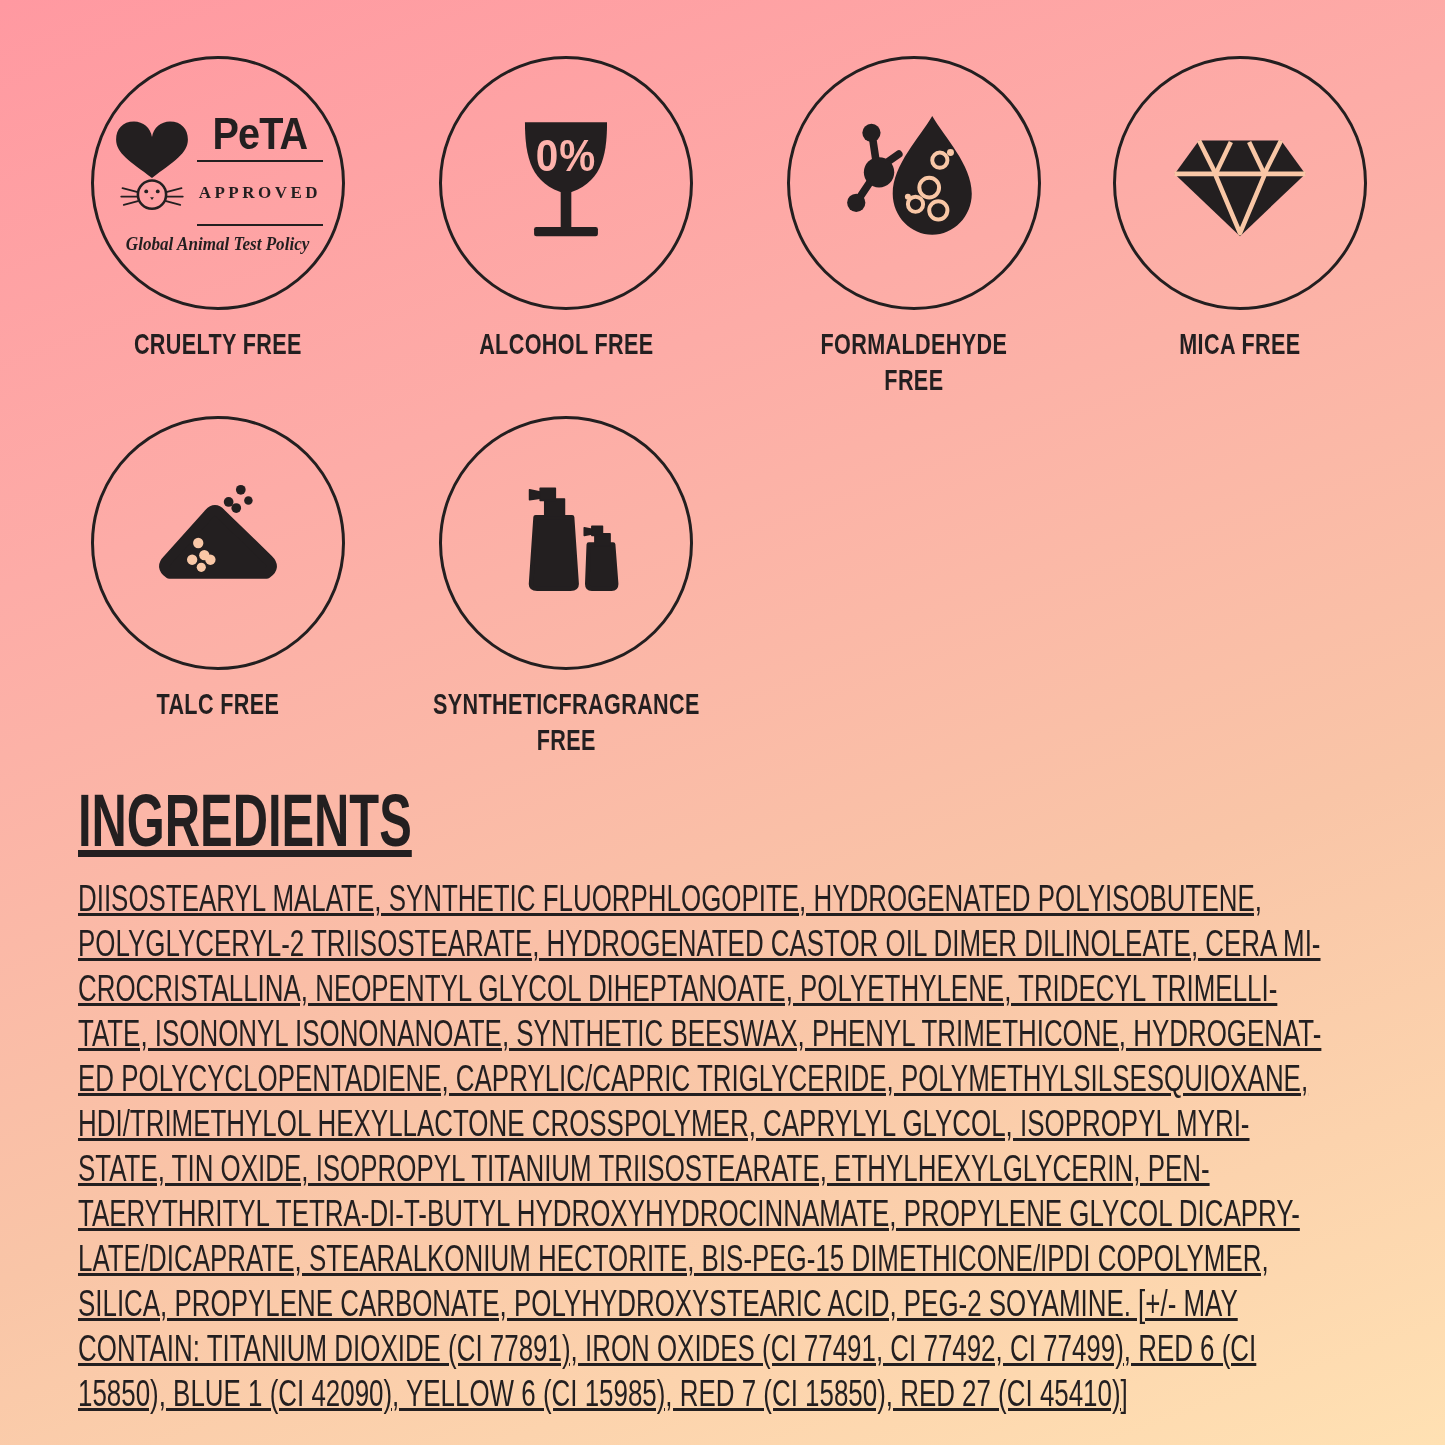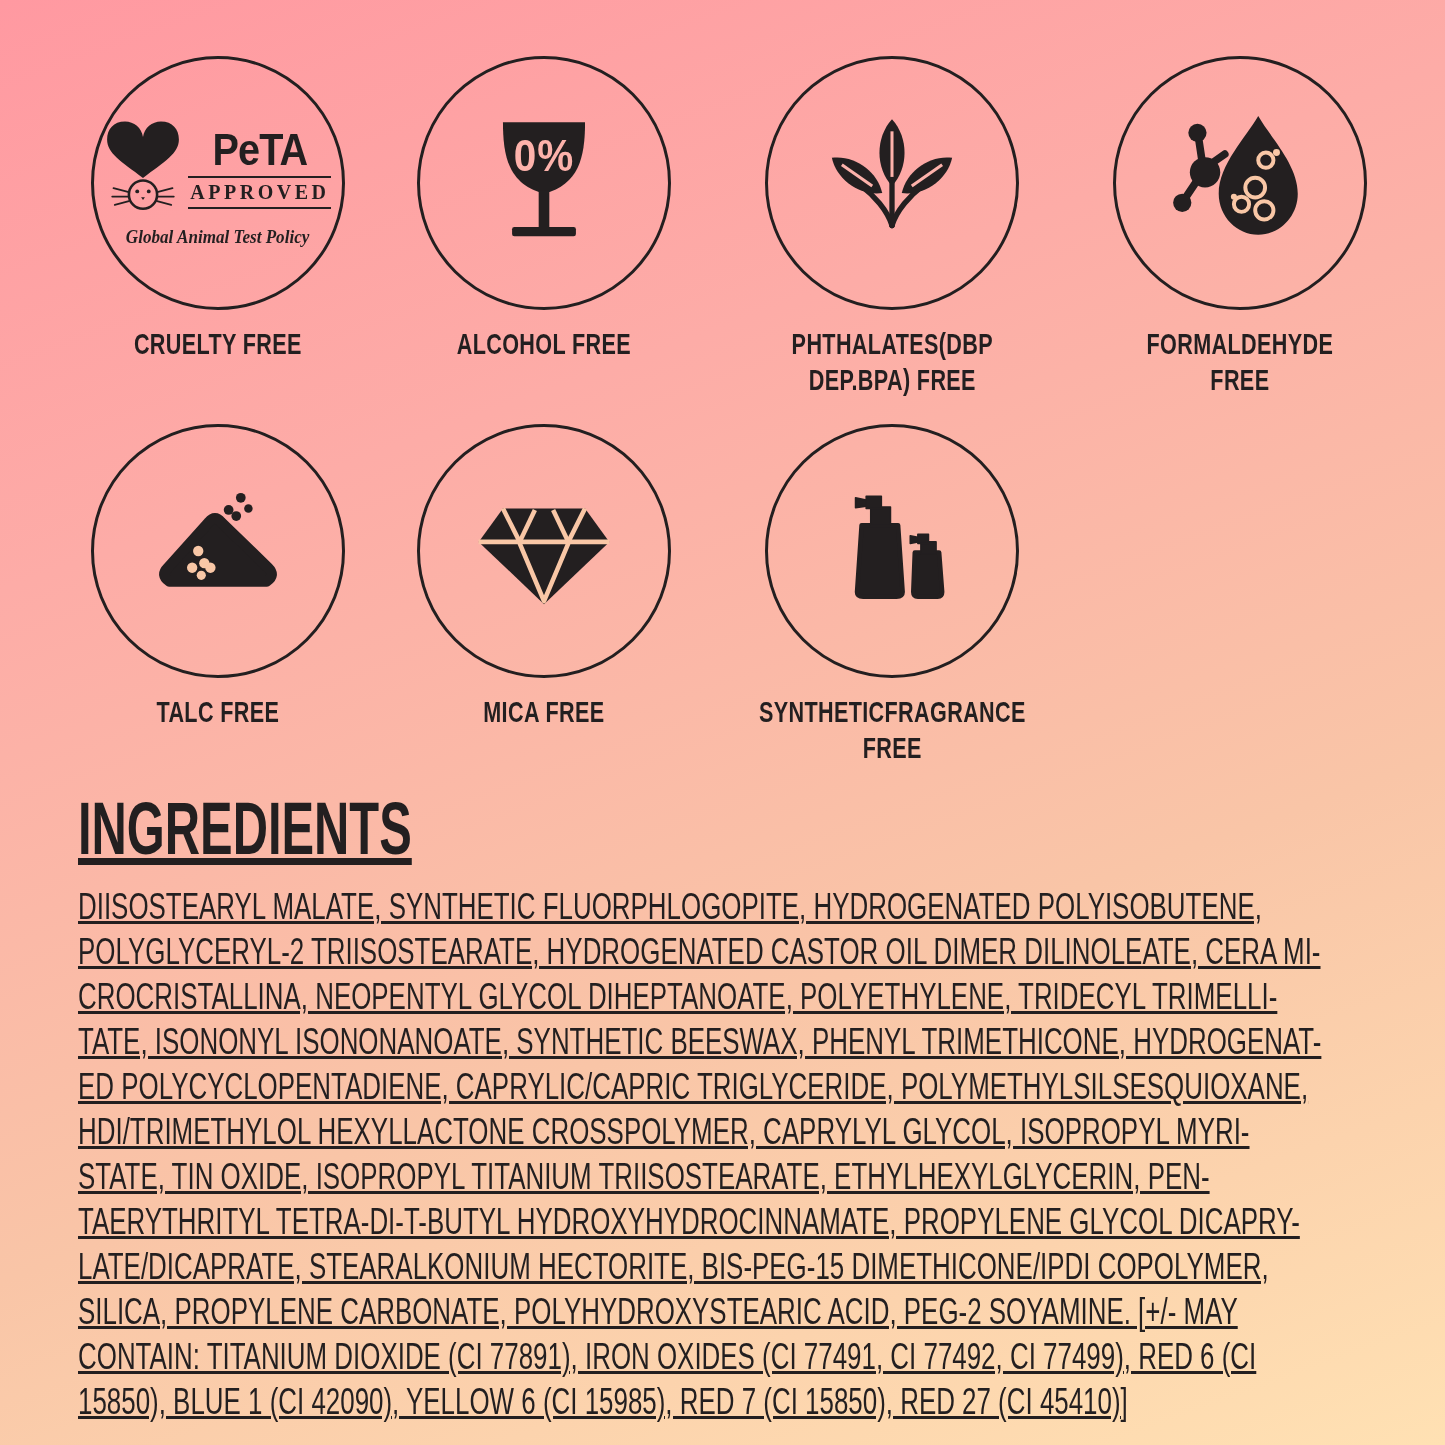--- a/index.html
+++ b/index.html
@@ -9,21 +9,21 @@
     overflow:hidden;
     background:linear-gradient(160deg,#ff99a1 0%,#fdaca7 30%,#f9c5a7 65%,#ffe1b3 100%);
     font-family:"Liberation Sans",sans-serif;
     color:#231f20;
   }
   
   .badges-grid{
     display:grid;
     grid-template-columns:repeat(4,1fr);
     padding:56px 42px 0 55px;
-    row-gap:26px;
+    row-gap:18px;
     justify-items:center;
   }
   .badge{display:flex;flex-direction:column;align-items:center;width:100%;}
   .circle{
     width:248px;height:248px;
     border:3.5px solid #231f20;
     border-radius:50%;
     position:relative;
     display:flex;align-items:center;justify-content:center;
     color:#231f20;
@@ -57,23 +57,23 @@
   .peta{display:flex;flex-direction:column;align-items:center;justify-content:center;width:100%;}
   .peta-top{display:flex;align-items:center;justify-content:center;gap:6px;}
   .peta-bunny{width:78px;height:100px;flex:0 0 auto;}
   .peta-right{display:flex;flex-direction:column;align-items:center;}
   .peta-brand{
     font-weight:800;font-size:45px;line-height:44px;
     transform:scaleX(0.88);letter-spacing:-1px;
   }
   .peta-approved{
     font-family:"Liberation Serif",serif;
-    font-weight:bold;font-size:20px;letter-spacing:3.5px;
+    font-weight:bold;font-size:17px;letter-spacing:3.5px;
     border-top:2px solid #231f20;border-bottom:2px solid #231f20;
-    padding:3px 2px;margin-top:4px;
+    padding:21px 2px;margin-top:4px;
     white-space:nowrap;
   }
   .peta-tagline{
     margin-top:8px;
     font-family:"Liberation Serif",serif;
     font-style:italic;font-weight:bold;
     font-size:18px;white-space:nowrap;
     transform:scaleX(0.95);
   }
   
@@ -248,59 +248,48 @@
           <svg class="icon-svg">
             <use href="#sym-zero-percent-glass-icon"></use>
           </svg>
           <div class="zero-overlay">0%</div>
         </div>
         <div class="label">
           <div class="label-line">ALCOHOL FREE</div>
         </div>
       </div>
       <div class="badge">
-        <div class="circle" style="--knock: #fdb2ab;">
-          <svg class="icon-svg">
-            <use href="#sym-leaves-icon"></use>
-          </svg>
-        </div>
-        <div class="label">
-          <div class="label-line">PHTHALATES(DBP</div>
-          <div class="label-line">DEP.BPA) FREE</div>
-        </div>
-      </div>
-      <div class="badge">
         <div class="circle" style="--knock: #f9c7a6;">
           <svg class="icon-svg">
             <use href="#sym-molecule-droplet-icon"></use>
           </svg>
         </div>
         <div class="label">
           <div class="label-line">FORMALDEHYDE</div>
           <div class="label-line">FREE</div>
         </div>
       </div>
       <div class="badge">
         <div class="circle" style="--knock: #f9c7a6;">
           <svg class="icon-svg">
+            <use href="#sym-diamond-icon"></use>
+          </svg>
+        </div>
+        <div class="label">
+          <div class="label-line">MICA FREE</div>
+        </div>
+      </div>
+      <div class="badge">
+        <div class="circle" style="--knock: #f9c7a6;">
+          <svg class="icon-svg">
             <use href="#sym-powder-pile-icon"></use>
           </svg>
         </div>
         <div class="label">
           <div class="label-line">TALC FREE</div>
-        </div>
-      </div>
-      <div class="badge">
-        <div class="circle" style="--knock: #f9c7a6;">
-          <svg class="icon-svg">
-            <use href="#sym-diamond-icon"></use>
-          </svg>
-        </div>
-        <div class="label">
-          <div class="label-line">MICA FREE</div>
         </div>
       </div>
       <div class="badge">
         <div class="circle" style="--knock: #f9c7a6;">
           <svg class="icon-svg">
             <use href="#sym-spray-bottles-icon"></use>
           </svg>
         </div>
         <div class="label">
           <div class="label-line">SYNTHETICFRAGRANCE</div>

